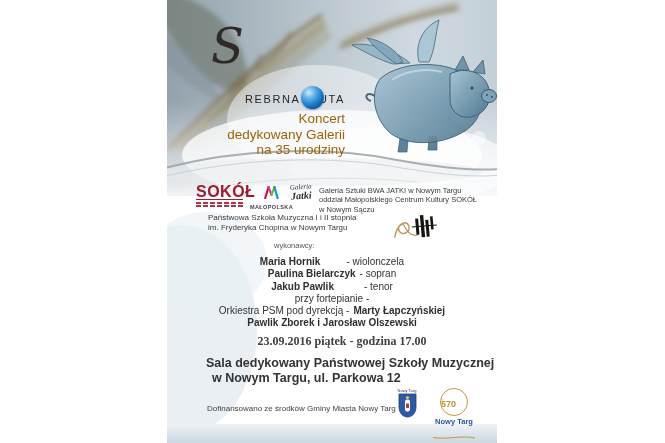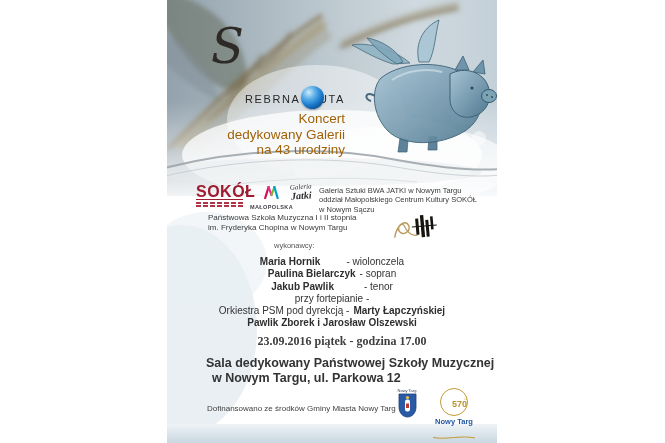--- a/index.html
+++ b/index.html
@@ -60,21 +60,21 @@
   .venue{left:39px;top:356px;font-weight:bold;font-size:12.5px;line-height:14.5px;color:#333;}
   .venue-l2{padding-left:6px;}
   .funding{left:40px;top:404px;font-size:8px;color:#3f3f3f;}
 
   
   .crest{left:227px;top:388px;width:26px;text-align:center;}
   .crest-label{font-size:4px;color:#333a55;line-height:5px;}
   .badge570{left:263px;top:388px;width:48px;text-align:center;}
   .badge-circle{
     width:26px;height:26px;border:1.2px solid #c19a33;border-radius:50%;
-    margin:0 auto;display:flex;flex-direction:column;align-items:flex-end;justify-content:center;
+    margin:0 auto;display:flex;flex-direction:column;align-items:flex-start;justify-content:center;
   }
   .badge-arch{font-size:5px;line-height:4px;color:#c19a33;}
   .badge-num{font-size:9px;font-weight:bold;color:#b8922e;line-height:9px;}
   .badge-town{font-size:7.5px;font-weight:bold;color:#2356a3;margin-top:2px;line-height:8px;}
 </style>
 </head>
 <body>
 
 <div class="poster">
 
@@ -165,21 +165,21 @@
     <ellipse cx="40" cy="262" rx="60" ry="50" fill="#eaf0f4" opacity="0.6"></ellipse>
     <rect x="0" y="424" width="330" height="19" fill="url(#strip)"></rect>
   </svg>
 
   <div class="abs title-initial">S</div>
   <div class="abs title-rest">REBRNA NUTA</div>
   <div class="abs sphere"></div>
   <div class="abs subtitle">
     <div>Koncert</div>
     <div>dedykowany Galerii</div>
-    <div>na 43 urodziny</div>
+    <div>na 35 urodziny</div>
   </div>
 
   <div class="abs sokol">
     <div class="sokol-word">SOKÓŁ</div>
     <div class="sokol-rule"></div>
     <div class="sokol-micro"></div>
     <div class="sokol-micro"></div>
   </div>
 
   <div class="abs malopolska">

